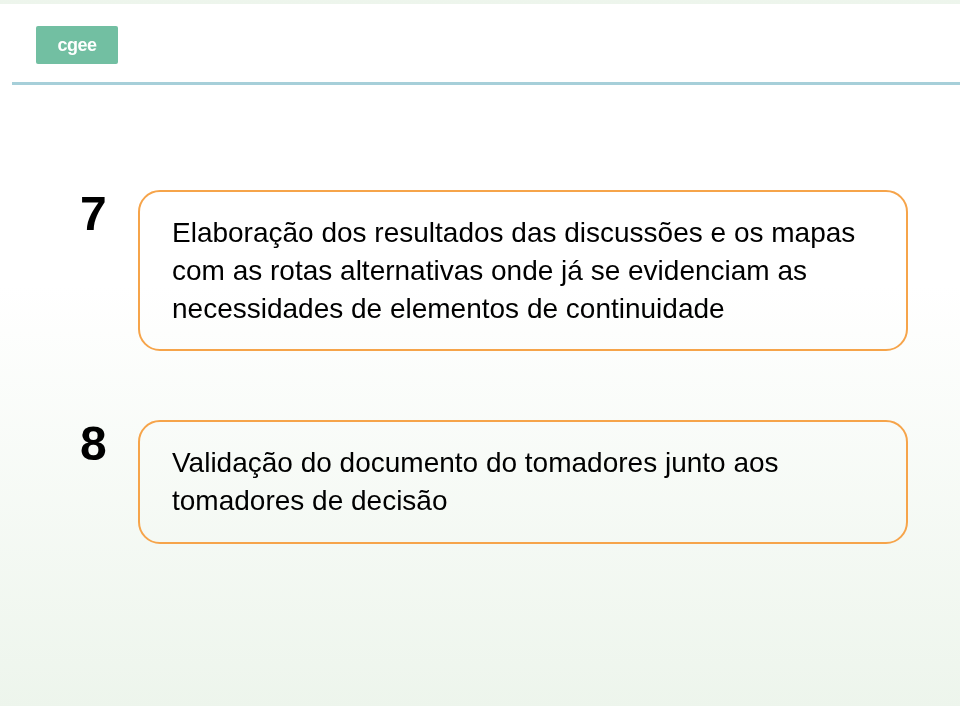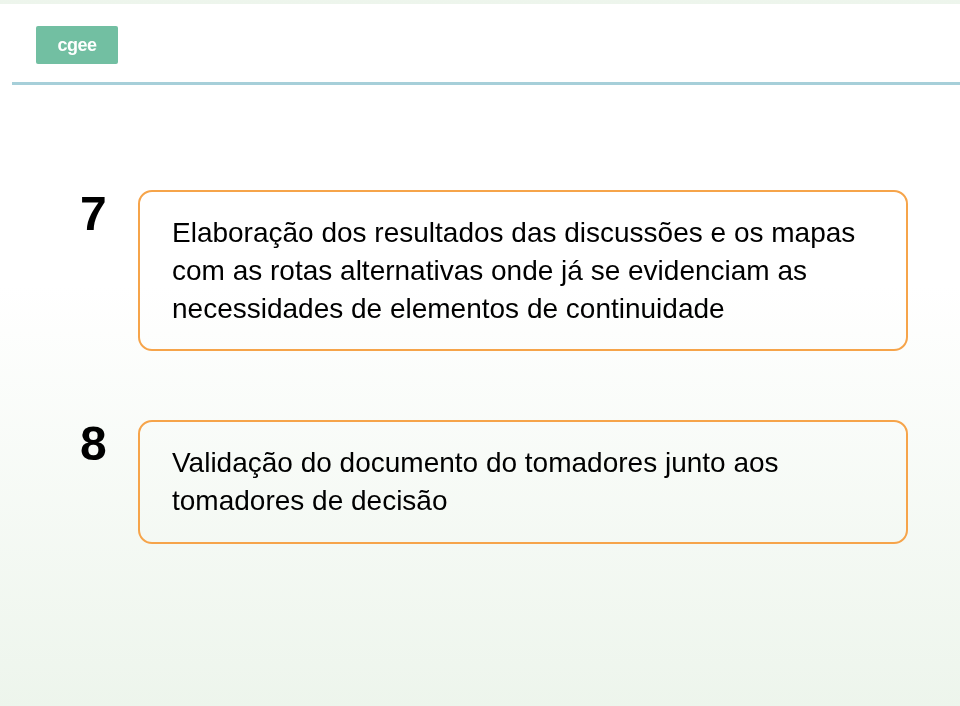--- a/index.html
+++ b/index.html
@@ -52,21 +52,21 @@
     font-weight: bold;
     color: #000;
     line-height: 1;
     margin-right: 14px;
     flex-shrink: 0;
     width: 40px;
     text-align: left;
   }
   .item-box {
     border: 2px solid #f6a44a;
-    border-radius: 14px;
+    border-radius: 22px;
     padding: 18px 28px;
     width: 770px;
   }
   .item-text {
     font-size: 28px;
     color: #000;
     line-height: 1.35;
   }
   .item-7 { top: 170px; left: 60px; }
   .item-8 { top: 400px; left: 60px; }

